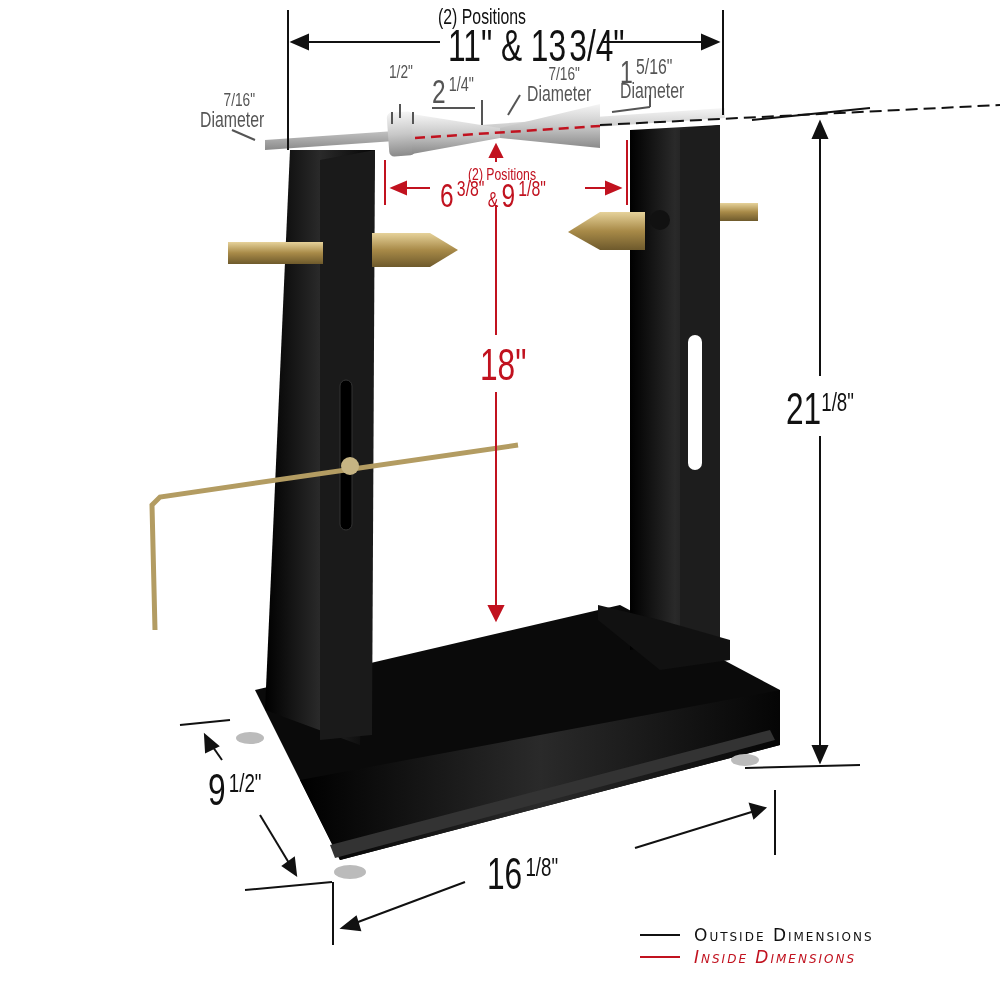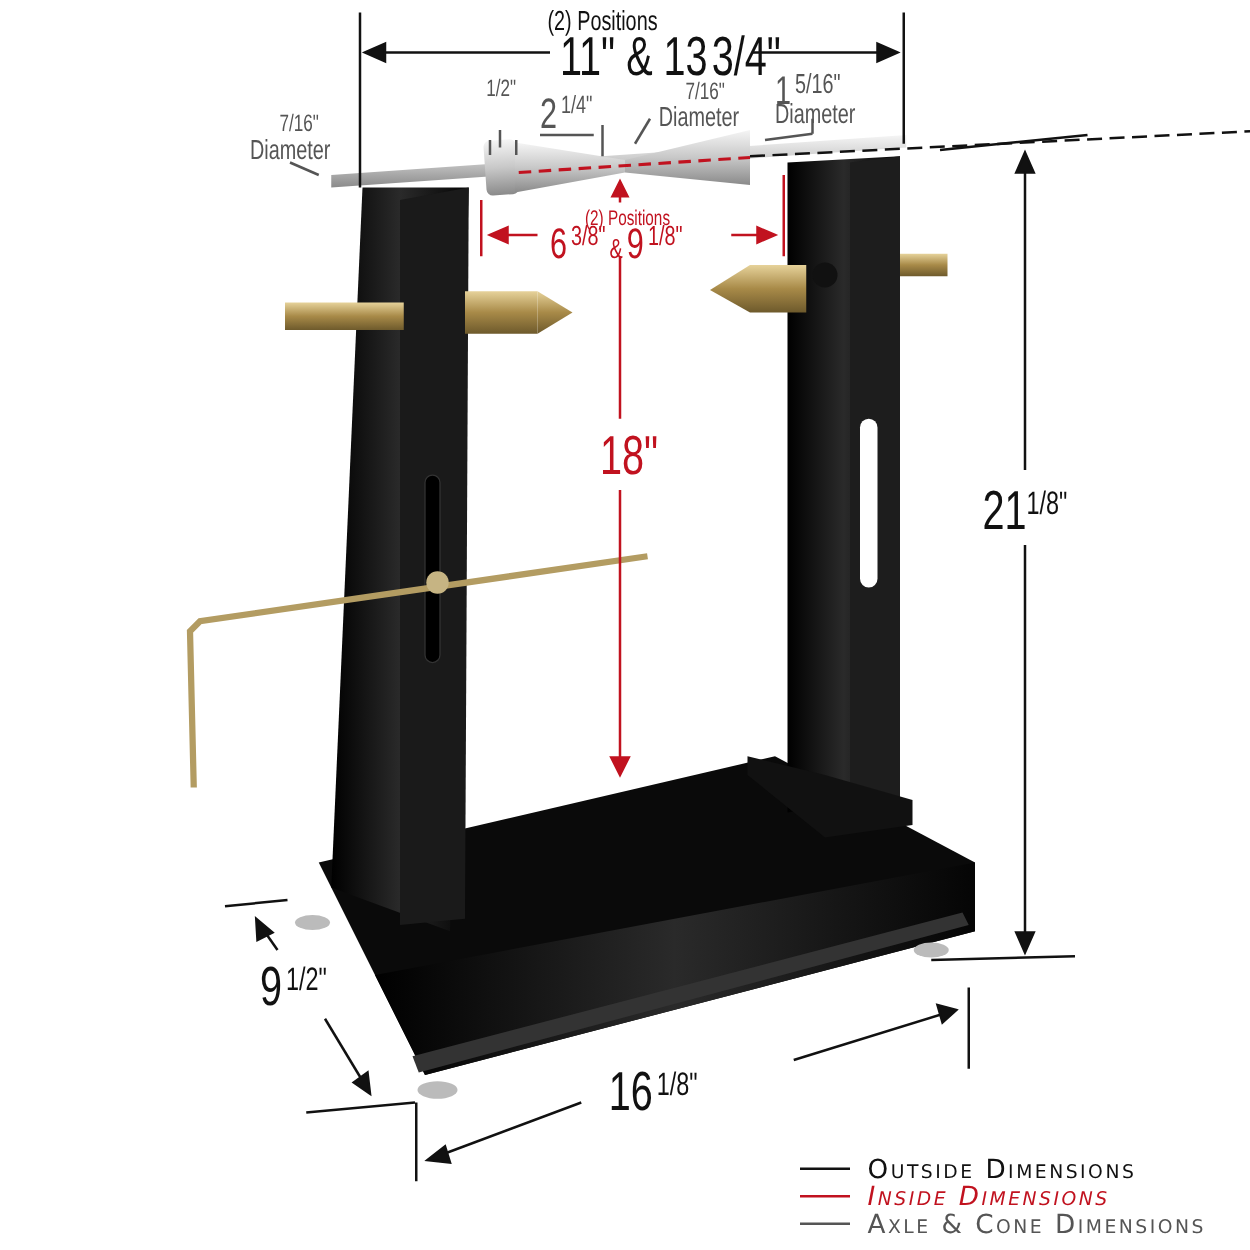--- a/index.html
+++ b/index.html
@@ -7,21 +7,21 @@
   svg{position:absolute;left:0;top:0;}
   .dim{position:absolute;font-family:"Liberation Sans",sans-serif;color:#111;white-space:nowrap;transform:scaleX(0.72);transform-origin:left top;line-height:1;}
   .dim .big{font-size:44px;}
   .dim .frac{font-size:26px;vertical-align:top;position:relative;top:2px;}
   .dim.red{color:#c1121f;}
   .dim.gray{color:#555;}
   .small{font-size:22px;}
   .legend{position:absolute;left:640px;top:924px;width:360px;}
   .legend-row{display:flex;align-items:center;height:22px;}
   .legend-line{width:40px;height:2px;margin-right:14px;}
-  .legend-text{font-family:"DejaVu Sans",sans-serif;font-variant:small-caps;letter-spacing:2px;font-size:21px;text-transform:none;}
+  .legend-text{font-family:"DejaVu Sans",sans-serif;font-variant:small-caps;letter-spacing:2px;font-size:17px;text-transform:none;}
 </style>
 </head>
 <body>
 
 <svg width="1000" height="1000" viewBox="0 0 1000 1000">
   <defs>
     <linearGradient id="blk" x1="0" x2="1">
         <stop offset="0" stop-color="#000"></stop>
         <stop offset="0.5" stop-color="#2a2a2a"></stop>
         <stop offset="1" stop-color="#050505"></stop>
@@ -173,17 +173,13 @@
 
 <div class="legend">
   <div class="legend-row">
     <div class="legend-line" style="background:#111;"></div>
     <span class="legend-text" style="color:#111;">Outside Dimensions</span>
   </div>
   <div class="legend-row">
     <div class="legend-line" style="background:#c1121f;"></div>
     <span class="legend-text" style="color:#c1121f;font-style:italic;">Inside Dimensions</span>
   </div>
-  <div class="legend-row">
-    <div class="legend-line" style="background:#555;"></div>
-    <span class="legend-text" style="color:#555;">Axle &amp; Cone Dimensions</span>
-  </div>
 </div>
 
 </body></html>

